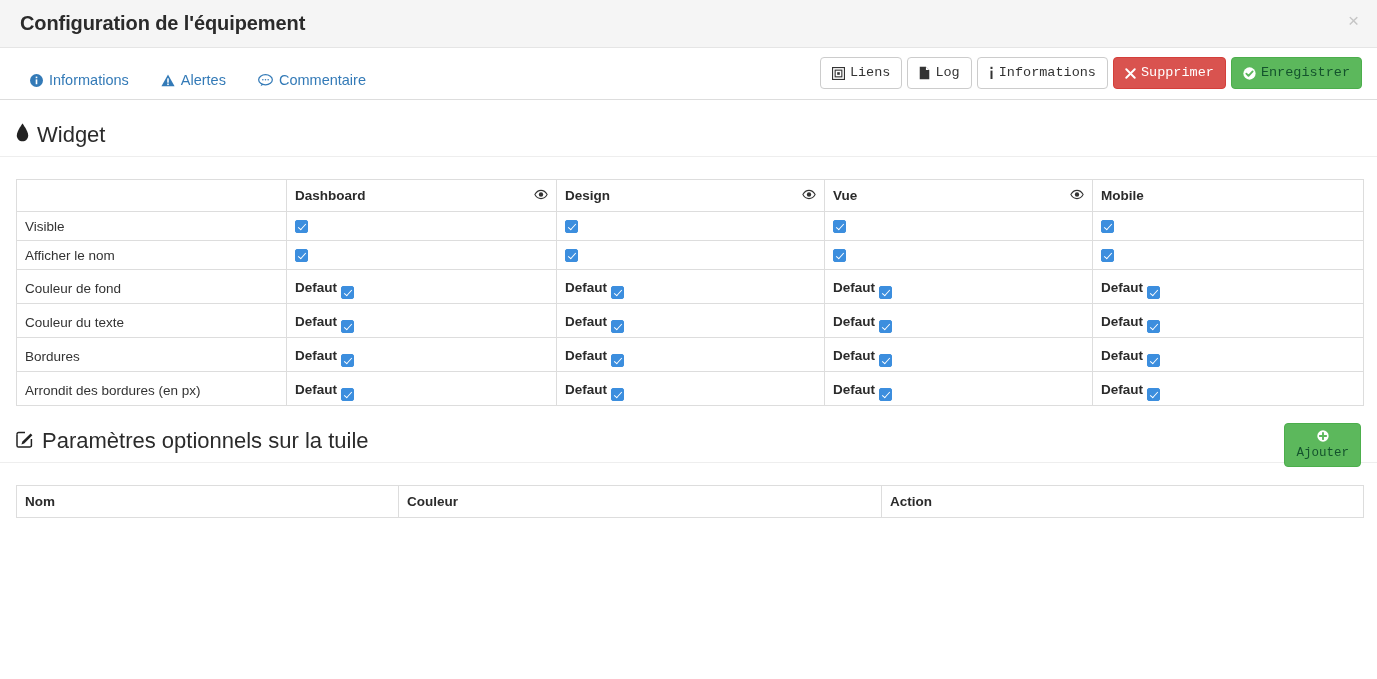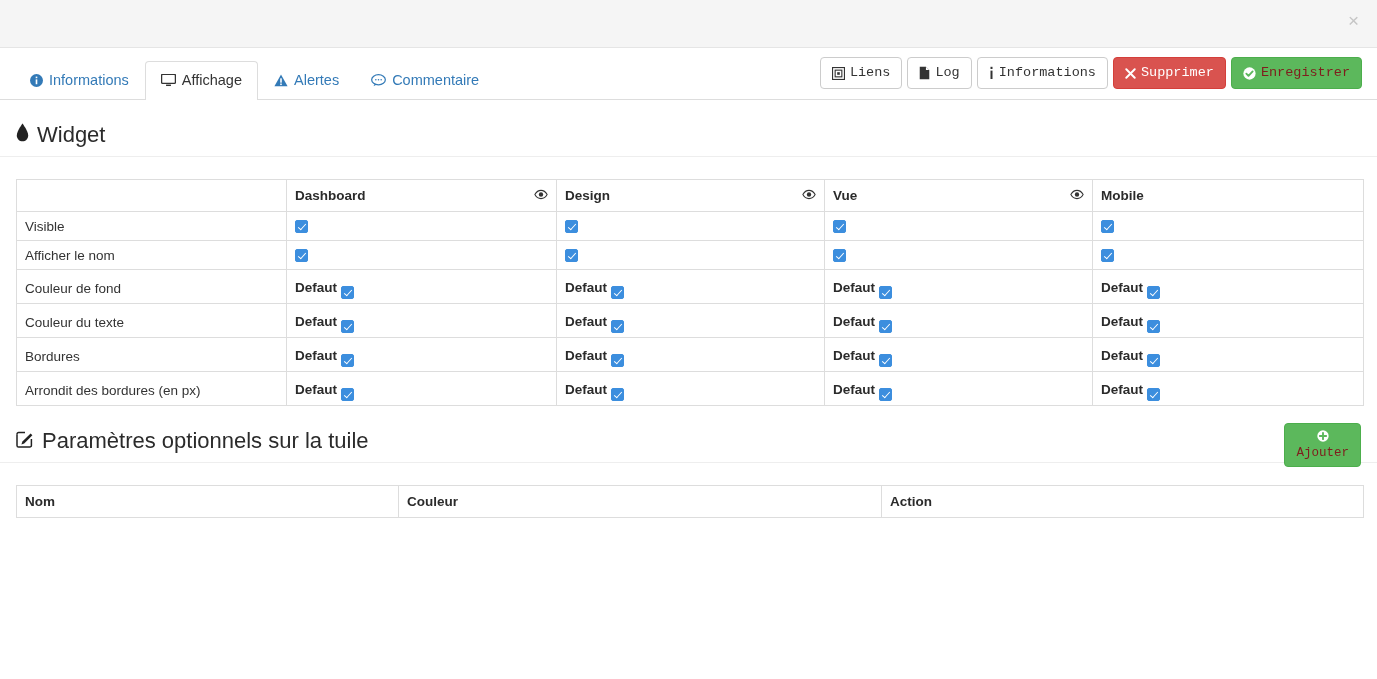--- a/index.html
+++ b/index.html
@@ -97,21 +97,21 @@
     padding: 8px 11px;
     border-radius: 4px;
     border: 1px solid #cccccc;
     background: #ffffff;
     color: #333333;
     cursor: pointer;
     font-family: Liberation Mono, monospace;
     white-space: nowrap;
   }
   .btn-danger { background: #d9534f; border-color: #d43f3a; color: #ffffff; }
-  .btn-success { background: #5cb85c; border-color: #4cae4c; color: #7f1d1d; }
+  .btn-success { background: #5cb85c; border-color: #4cae4c; color: #14532d; }
   .btn svg { display: block; }
 
   
   .section-head {
     display: flex;
     align-items: center;
     gap: 8px;
     font-size: 22px;
     color: #2b2b2b;
     padding: 0 0 8px 16px;
@@ -213,46 +213,38 @@
   }
   .default-cell .cb { margin-bottom: -3px; }
 
   #tile-table { margin-top: 22px; }
   #tile-table th { height: 31px; }
 </style>
 </head>
 <body>
 
 <div class="modal-header">
+  <div class="modal-title">Configuration de l'équipement</div>
   <button class="close-btn">×</button>
 </div>
 
 <div class="tabbar-wrap">
   <div class="tabs">
 
     <div class="tab">
       <span class="ic">
         <svg width="13" height="13" viewBox="0 0 16 16">
             <circle cx="8" cy="8" r="8" fill="#337ab7"></circle>
             <rect x="7" y="6.6" width="2" height="6" fill="#fff"></rect>
             <rect x="7" y="3.2" width="2" height="2" fill="#fff"></rect>
           </svg>
       </span>
       <span>Informations</span>
     </div>
 
-    <div class="tab active">
-      <span class="ic">
-        <svg width="15" height="13" viewBox="0 0 18 16">
-            <rect x="0.5" y="0.5" width="17" height="11" rx="1.2" fill="none" stroke="#333" stroke-width="1.6"></rect>
-            <rect x="6" y="13" width="6" height="1.8" fill="#333"></rect>
-          </svg>
-      </span>
-      <span>Affichage</span>
-    </div>
 
     <div class="tab">
       <span class="ic">
         <svg width="14" height="13" viewBox="0 0 16 15">
             <path d="M8 0.5 L15.6 14 H0.4 Z" fill="#337ab7"></path>
             <rect x="7.1" y="5" width="1.8" height="5" fill="#fff"></rect>
             <rect x="7.1" y="11" width="1.8" height="1.8" fill="#fff"></rect>
           </svg>
       </span>
       <span>Alertes</span>

